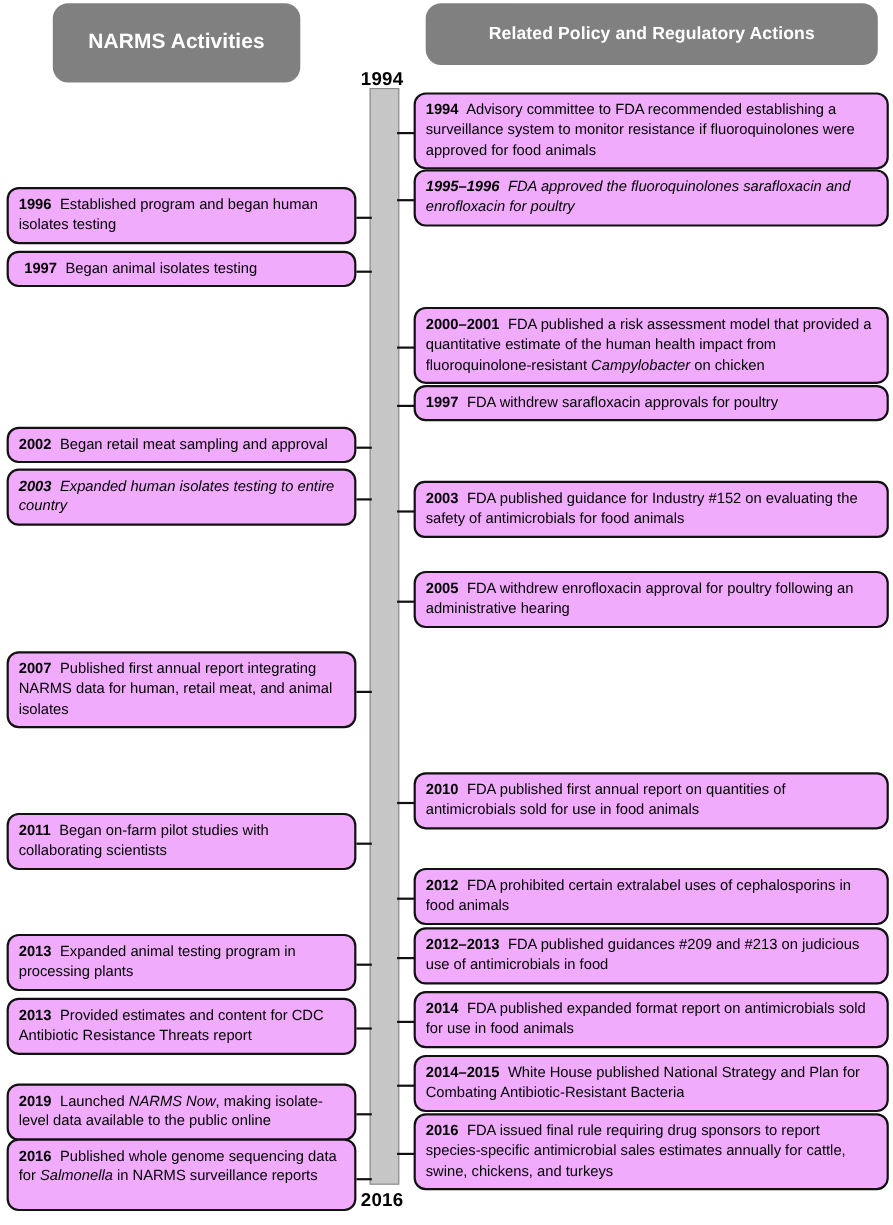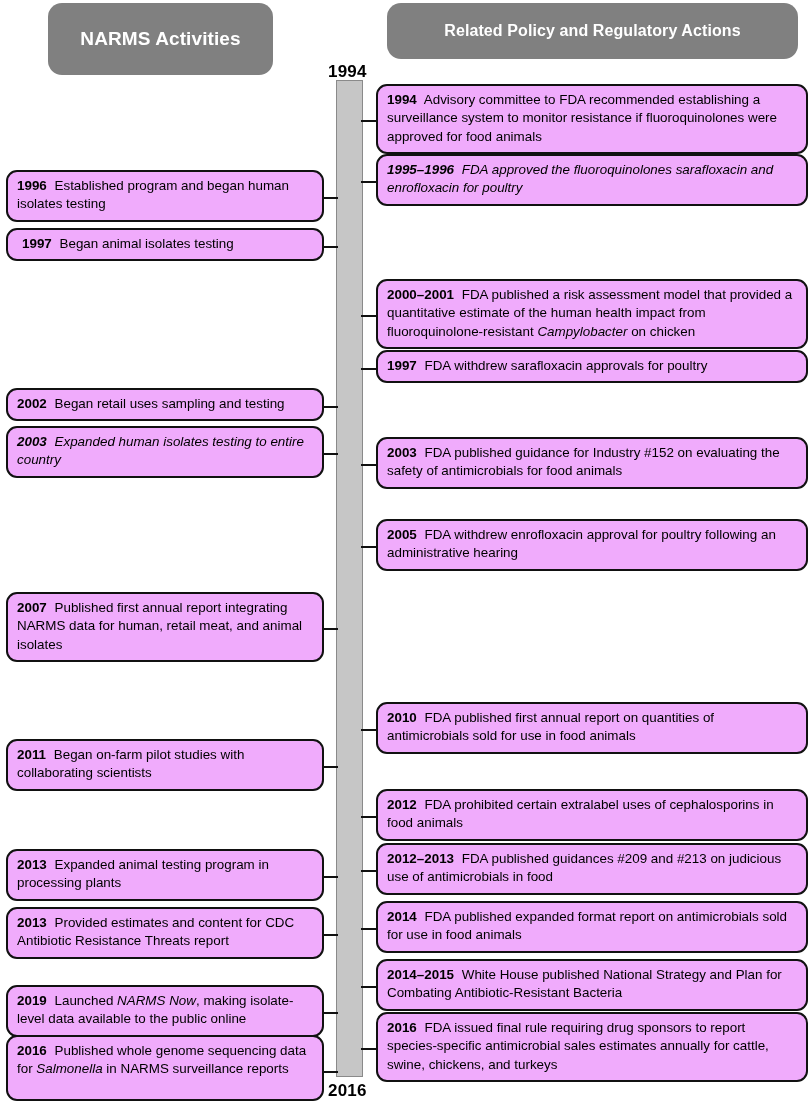--- a/index.html
+++ b/index.html
@@ -134,33 +134,33 @@
       <div class="connector" style="top: 729px; left: 361px; width: 17px;"></div>
       <div class="connector" style="top: 816px; left: 361px; width: 17px;"></div>
       <div class="connector" style="top: 870px; left: 361px; width: 17px;"></div>
       <div class="connector" style="top: 928px; left: 361px; width: 17px;"></div>
       <div class="connector" style="top: 986px; left: 361px; width: 17px;"></div>
       <div class="connector" style="top: 1048px; left: 361px; width: 17px;"></div>
     </div>
 
 <div class="event-box left-box" style="top: 170px; min-height: 48px;"><span class="yr">1996</span><span> Established program and began human isolates testing</span></div>
     <div class="event-box left-box" style="top: 228px; min-height: 30px; padding-left: 14px;"><span class="yr">1997</span><span> Began animal isolates testing</span></div>
-    <div class="event-box left-box" style="top: 388px; min-height: 30px;"><span class="yr">2002</span><span> Began retail uses sampling and testing</span></div>
+    <div class="event-box left-box" style="top: 388px; min-height: 30px;"><span class="yr">2002</span><span> Began retail meat sampling and approval</span></div>
     <div class="event-box left-box" style="top: 426px; min-height: 48px; font-style: italic;"><span class="yr">2003</span><span> Expanded human isolates testing to entire country</span></div>
     <div class="event-box left-box" style="top: 592px; min-height: 66px;"><span class="yr">2007</span><span> Published first annual report integrating NARMS data for human, retail meat, and animal isolates</span></div>
     <div class="event-box left-box" style="top: 739px; min-height: 48px;"><span class="yr">2011</span><span> Began on-farm pilot studies with collaborating scientists</span></div>
     <div class="event-box left-box" style="top: 849px; min-height: 48px;"><span class="yr">2013</span><span> Expanded animal testing program in processing plants</span></div>
     <div class="event-box left-box" style="top: 907px; min-height: 48px;"><span class="yr">2013</span><span> Provided estimates and content for CDC Antibiotic Resistance Threats report</span></div>
     <div class="event-box left-box" style="top: 985px; min-height: 48px;"><span class="yr">2019</span><span> Launched <em>NARMS Now</em>, making isolate-level data available to the public online</span></div>
     <div class="event-box left-box" style="top: 1035px; min-height: 66px;"><span class="yr">2016</span><span> Published whole genome sequencing data for <em>Salmonella</em> in NARMS surveillance reports</span></div>
     <div class="event-box right-box" style="top: 84px; min-height: 66px;"><span class="yr">1994</span><span> Advisory committee to FDA recommended establishing a surveillance system to monitor resistance if fluoroquinolones were approved for food animals</span></div>
     <div class="event-box right-box" style="top: 154px; min-height: 48px; font-style: italic;"><span class="yr">1995–1996</span><span> FDA approved the fluoroquinolones sarafloxacin and enrofloxacin for poultry</span></div>
     <div class="event-box right-box" style="top: 279px; min-height: 66px;"><span class="yr">2000–2001</span><span> FDA published a risk assessment model that provided a quantitative estimate of the human health impact from fluoroquinolone-resistant <em>Campylobacter</em> on chicken</span></div>
     <div class="event-box right-box" style="top: 350px; min-height: 30px;"><span class="yr">1997</span><span> FDA withdrew sarafloxacin approvals for poultry</span></div>
-    <div class="event-box right-box" style="top: 437px; min-height: 48px;"><span class="yr">2003</span><span> FDA published guidance for Industry #152 on evaluating the safety of antimicrobials for food animals</span></div>
+    <div class="event-box right-box" style="top: 437px; min-height: 48px; border-radius: 10px;"><span class="yr">2003</span><span> FDA published guidance for Industry #152 on evaluating the safety of antimicrobials for food animals</span></div>
     <div class="event-box right-box" style="top: 519px; min-height: 48px;"><span class="yr">2005</span><span> FDA withdrew enrofloxacin approval for poultry following an administrative hearing</span></div>
     <div class="event-box right-box" style="top: 702px; min-height: 48px;"><span class="yr">2010</span><span> FDA published first annual report on quantities of antimicrobials sold for use in food animals</span></div>
     <div class="event-box right-box" style="top: 789px; min-height: 48px;"><span class="yr">2012</span><span> FDA prohibited certain extralabel uses of cephalosporins in food animals</span></div>
     <div class="event-box right-box" style="top: 843px; min-height: 48px;"><span class="yr">2012–2013</span><span> FDA published guidances #209 and #213 on judicious use of antimicrobials in food</span></div>
     <div class="event-box right-box" style="top: 901px; min-height: 48px;"><span class="yr">2014</span><span> FDA published expanded format report on antimicrobials sold for use in food animals</span></div>
     <div class="event-box right-box" style="top: 959px; min-height: 48px;"><span class="yr">2014–2015</span><span> White House published National Strategy and Plan for Combating Antibiotic-Resistant Bacteria</span></div>
     <div class="event-box right-box" style="top: 1012px; min-height: 66px;"><span class="yr">2016</span><span> FDA issued final rule requiring drug sponsors to report species-specific antimicrobial sales estimates annually for cattle, swine, chickens, and turkeys</span></div>
   </div>
 
 </body></html>

